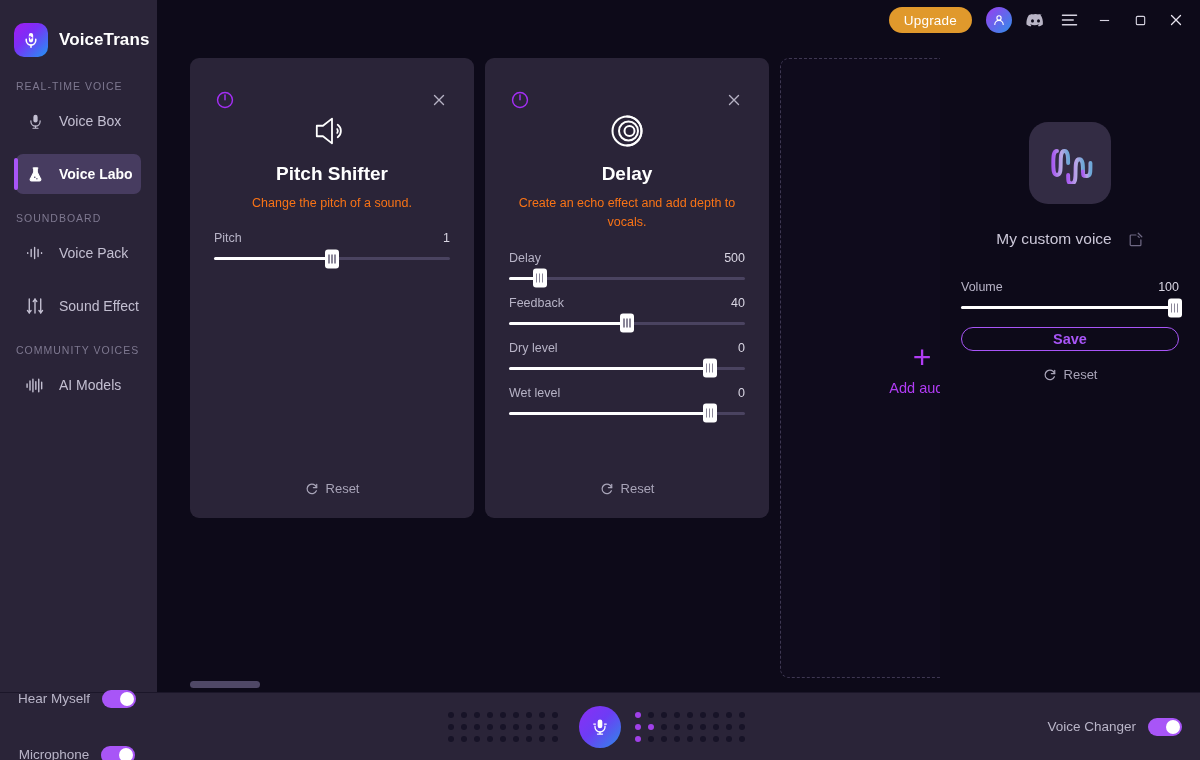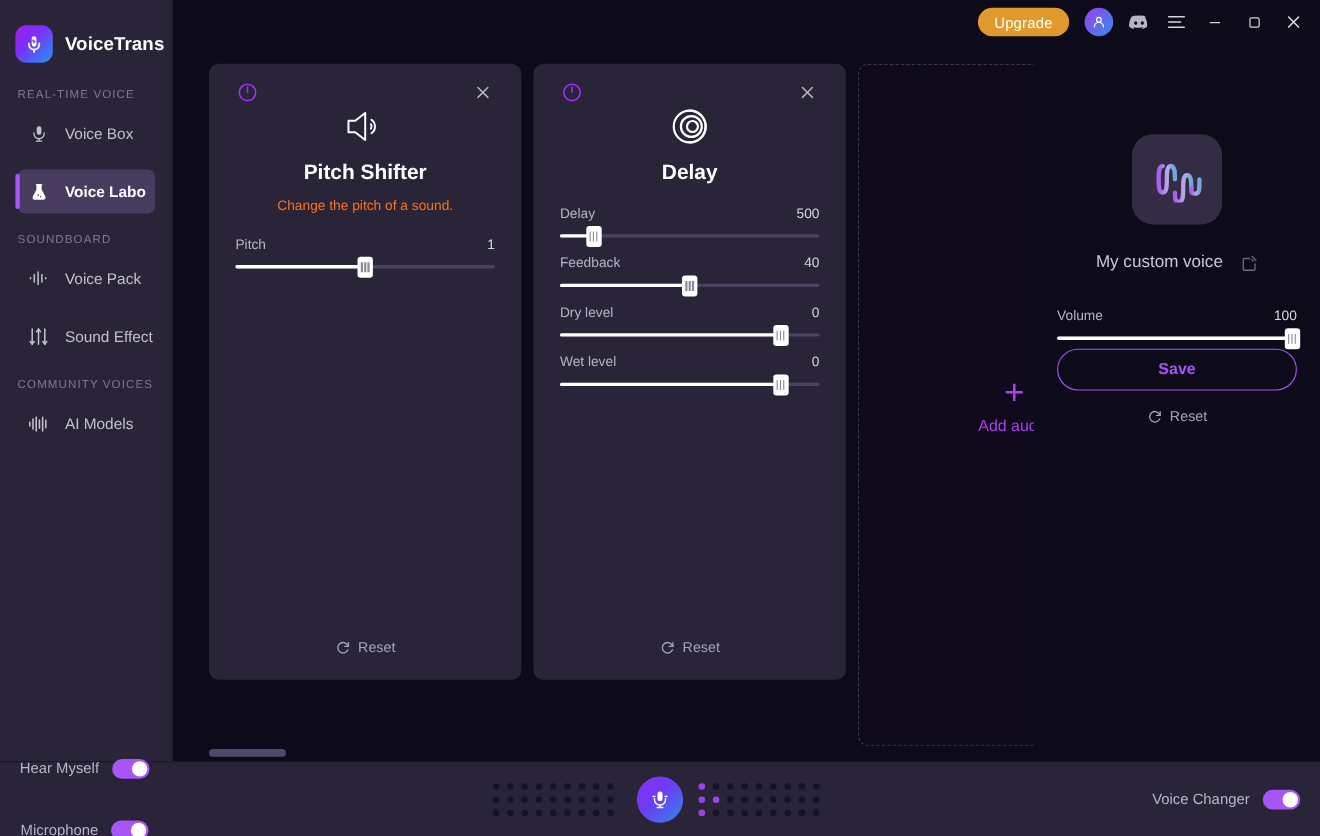--- a/index.html
+++ b/index.html
@@ -69,22 +69,22 @@
   .nav-item.settings { margin-bottom: 26px; }
 
   
   .main {
     position: absolute; left: 180px; top: 40px; right: 0; bottom: 68px;
     background: #0d0a19; overflow: hidden;
   }
   .cards-row { position: absolute; left: 10px; top: 18px; display: flex; gap: 11px; }
 
   .fx-card {
-    width: 284px; height: 560px; background: #2a2438; border-radius: 9px;
-    position: relative; flex: 0 0 284px; padding: 0 24px;
+    width: 284px; height: 460px; background: #2a2438; border-radius: 9px;
+    position: relative; flex: 0 0 284px; padding: 16px 24px;
   }
   .card-top { display: flex; align-items: flex-start; justify-content: space-between; padding-top: 15px; }
   .power-btn { cursor: pointer; width: 22px; height: 22px; display: flex; align-items: center; justify-content: center; }
   .close-btn { cursor: pointer; width: 22px; height: 22px; display: flex; align-items: center; justify-content: center; color: #b6b2c4; font-size: 19px; line-height: 1; }
   .card-icon { display: flex; justify-content: center; margin-top: -4px; height: 48px; align-items: center; color: #ffffff; }
   .card-title { text-align: center; color: #ffffff; font-size: 19px; font-weight: bold; margin-top: 8px; }
   .card-desc { text-align: center; color: #f97316; font-size: 12.5px; line-height: 1.55; margin-top: 9px; padding: 0 4px; }
 
   .sliders { margin-top: 18px; }
   .sl-row { margin-bottom: 16px; }
@@ -129,21 +129,21 @@
   }
   .voice-thumb {
     width: 82px; height: 82px; border-radius: 19px; background: #332c44;
     display: flex; align-items: center; justify-content: center;
   }
   .voice-name-row { display: flex; align-items: center; gap: 16px; margin-top: 26px; }
   .voice-name { color: #cbc7d8; font-size: 15.5px; }
   .edit-icon { cursor: pointer; color: #6e6883; display: flex; }
   .vol-block { width: 218px; margin-top: 32px; }
   .save-btn {
-    width: 218px; height: 38px; margin-top: 8px; border-radius: 19px;
+    width: 218px; height: 24px; margin-top: 18px; border-radius: 19px;
     border: 1.3px solid #a855f7; background: transparent; color: #a855f7;
     font-size: 14.5px; font-weight: bold; cursor: pointer; font-family: "Liberation Sans", sans-serif;
   }
   .voice-reset { display: flex; align-items: center; gap: 7px; color: #a8a4b8; font-size: 13px; margin-top: 16px; cursor: pointer; }
 
   
   .hscroll { position: absolute; left: 10px; right: 10px; bottom: 4px; height: 7px; background: transparent; }
   .hscroll-thumb { position: absolute; left: 0; top: 0; height: 7px; width: 65px; background: #4f4866; border-radius: 4px; cursor: grab; }
 
   
@@ -363,20 +363,21 @@
         </div>
         <div class="card-icon">
           <svg width="36" height="36" viewBox="0 0 36 36" fill="none" stroke="#ffffff" stroke-width="2" stroke-linecap="round">
             <circle cx="18" cy="18" r="14.5"></circle>
             <path d="M18 3.5A14.5 14.5 0 0 1 18 32.5"></path>
             <circle cx="19.5" cy="18" r="9.5"></circle>
             <circle cx="20.5" cy="18" r="5"></circle>
           </svg>
         </div>
         <h2 class="card-title">Delay</h2>
+        <p class="card-desc">Create an echo effect and add depth to vocals.</p>
         <div class="sliders">
           <div class="sl-row">
             <div class="sl-head">
               <span class="sl-label">Delay</span>
               <span class="sl-value">500</span>
             </div>
             <div class="sl-track">
               <div class="sl-fill" style="width: 13%;"></div>
               <div class="sl-thumb" style="left: 13%;">
                   <i></i>

